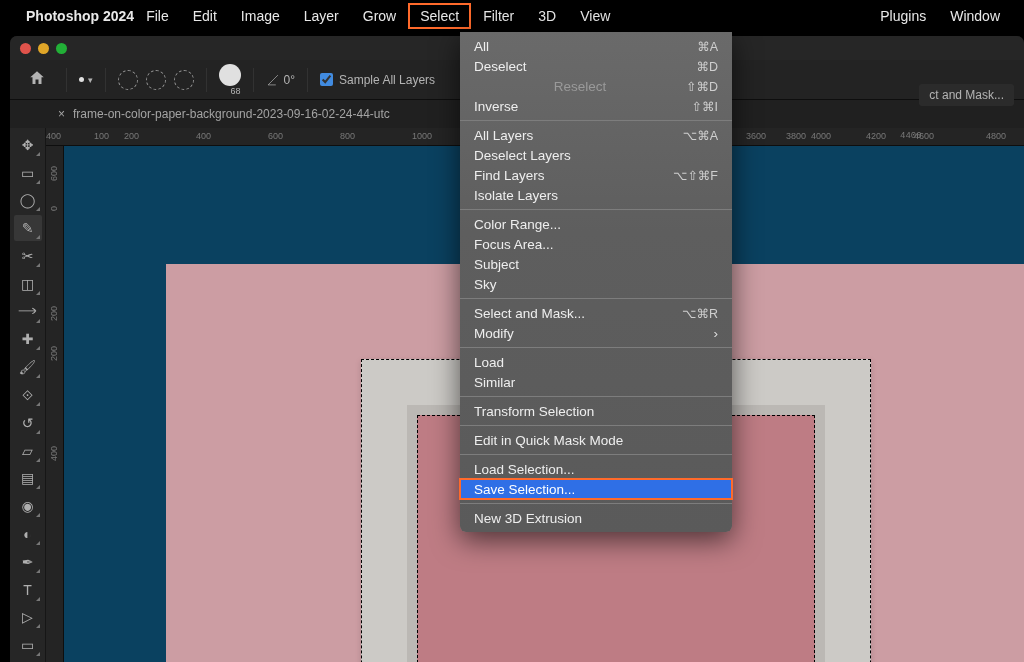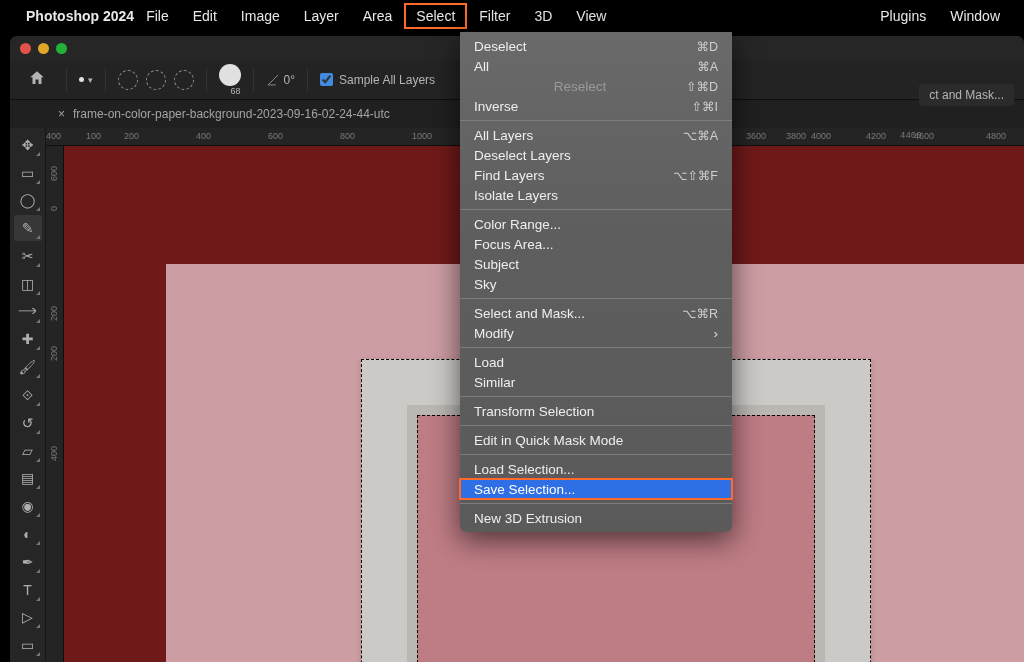--- a/index.html
+++ b/index.html
@@ -38,21 +38,21 @@
 .doctab { height: 28px; background: #252525; display: flex; align-items: center; padding: 0 20px 0 48px; font-size: 12px; color: #bbb; }
 .doctab .close { margin-right: 8px; font-size: 12px; }
 
 
 .workspace { position: absolute; top: 92px; left: 0; right: 0; bottom: 0; display: flex; }
 .toolbar { width: 36px; background: #2c2c2c; display: flex; flex-direction: column; align-items: center; padding: 4px 0; gap: 2px; border-right: 1px solid #1a1a1a; }
 .tool { width: 28px; height: 26px; display: flex; align-items: center; justify-content: center; color: #c8c8c8; font-size: 14px; border-radius: 2px; cursor: default; position: relative; }
 .tool.active { background: #3f3f3f; }
 .tool .corner { position: absolute; right: 2px; bottom: 2px; width: 0; height: 0; border-left: 4px solid transparent; border-bottom: 4px solid #888; }
 
-.canvas-area { flex: 1; position: relative; background: #7f1d1d; overflow: hidden; }
+.canvas-area { flex: 1; position: relative; background: #0c4a6e; overflow: hidden; }
 
 
 .ruler-top { height: 18px; background: #2a2a2a; border-bottom: 1px solid #111; position: relative; font-size: 9px; color: #888; }
 .ruler-top span { position: absolute; top: 3px; }
 .ruler-left { position: absolute; left: 0; top: 18px; bottom: 0; width: 18px; background: #2a2a2a; border-right: 1px solid #111; font-size: 9px; color: #888; }
 .ruler-left span { position: absolute; left: 3px; writing-mode: vertical-rl; transform: rotate(180deg); }
 
 
 .canvas { position: absolute; left: 120px; top: 136px; width: 880px; height: 540px; background: #e9b3ba; }
 .frame-outer { position: absolute; left: 195px; top: 95px; width: 510px; height: 420px; background: #e9e6e2; box-shadow: 0 2px 6px rgba(0,0,0,0.15); }
@@ -73,21 +73,21 @@
 
 
 .dim { position: absolute; inset: 0; background: rgba(0,0,0,0.12); pointer-events: none; z-index: 40; }
 </style>
 </head>
 <body>
 
 <div class="menubar">
   <span class="apple"></span>
   <span class="appname">Photoshop 2024</span>
-  <span id="menu-items"><span class="mitem">File</span><span class="mitem">Edit</span><span class="mitem">Image</span><span class="mitem">Layer</span><span class="mitem">Area</span><span class="mitem highlighted">Select</span><span class="mitem">Filter</span><span class="mitem">3D</span><span class="mitem">View</span></span>
+  <span id="menu-items"><span class="mitem">File</span><span class="mitem">Edit</span><span class="mitem">Image</span><span class="mitem">Layer</span><span class="mitem">Grow</span><span class="mitem highlighted">Select</span><span class="mitem">Filter</span><span class="mitem">3D</span><span class="mitem">View</span></span>
   <span class="spacer"></span>
   <span id="menu-right"><span class="mitem">Plugins</span><span class="mitem">Window</span></span>
 </div>
 
 <div class="window">
   <div class="titlebar">
     <div class="traffic">
       <span class="tl-close"></span>
       <span class="tl-min"></span>
       <span class="tl-max"></span>
@@ -156,21 +156,21 @@
         <div class="tool">◉<span class="corner"></span></div>
         <div class="tool">◐<span class="corner"></span></div>
         <div class="tool">✒<span class="corner"></span></div>
         <div class="tool">T<span class="corner"></span></div>
         <div class="tool">▷<span class="corner"></span></div>
         <div class="tool">▭<span class="corner"></span></div>
       </div>
     <div class="canvas-area">
       <div class="ruler-top" id="ruler-top">
           <span style="left: 0px;">400</span>
-          <span style="left: 40px; text-align: right;">100</span>
+          <span style="left: 48px; text-align: right;">100</span>
           <span style="left: 78px;">200</span>
           <span style="left: 150px;">400</span>
           <span style="left: 222px;">600</span>
           <span style="left: 294px;">800</span>
           <span style="left: 366px;">1000</span>
           <span style="left: 438px;">1200</span>
           <span style="left: 510px;">1400</span>
           <span style="left: 582px;">1600</span>
           <span style="left: 700px;">3600</span>
           <span style="left: 740px;">3800</span>
@@ -198,26 +198,26 @@
         <div class="marquee" style="left:251px;top:151px;width:398px;height:308px;"></div>
       </div>
     </div>
   </div>
 </div>
 
 <div class="dim"></div>
 
 <div class="dropdown" id="dropdown">
     <div class="row">
+      <span class="lbl">All</span>
+      <span class="sc">⌘A</span>
+    </div>
+    <div class="row">
       <span class="lbl">Deselect</span>
       <span class="sc">⌘D</span>
-    </div>
-    <div class="row">
-      <span class="lbl">All</span>
-      <span class="sc">⌘A</span>
     </div>
     <div class="row disabled">
       <span class="lbl">Reselect</span>
       <span class="sc">⇧⌘D</span>
     </div>
     <div class="row">
       <span class="lbl">Inverse</span>
       <span class="sc">⇧⌘I</span>
     </div>
     <hr>

